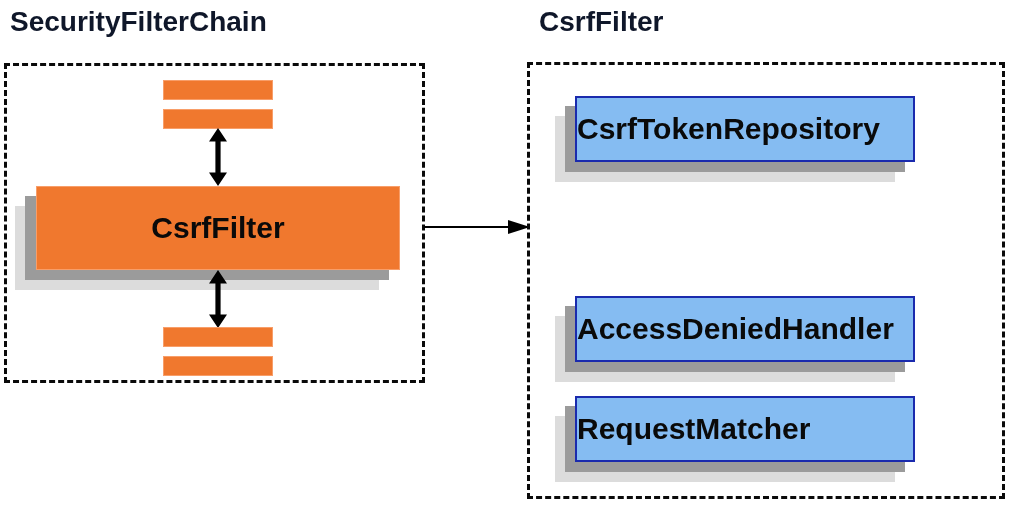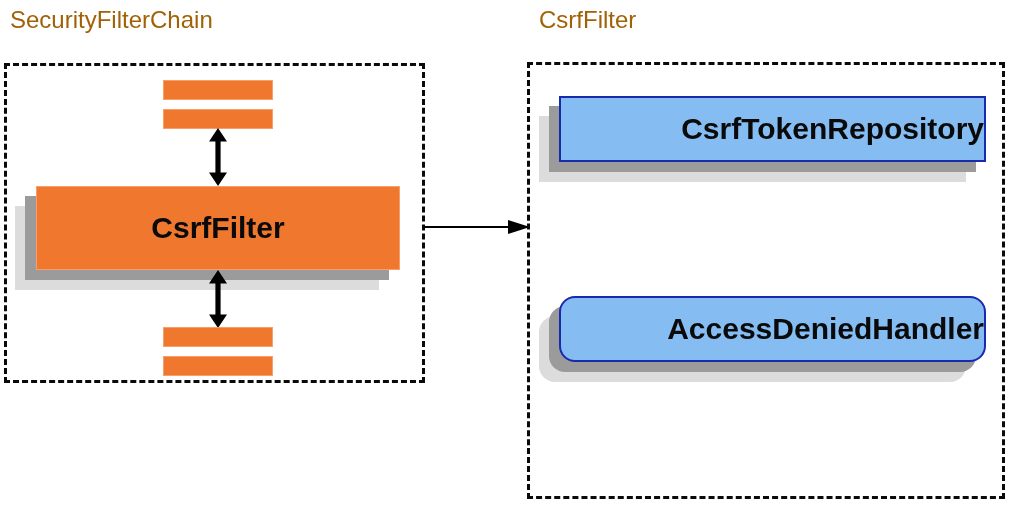--- a/index.html
+++ b/index.html
@@ -10,23 +10,23 @@
   .canvas {
     position: relative;
     width: 1010px;
     height: 505px;
     background: #ffffff;
     font-family: "Liberation Sans", "DejaVu Sans", sans-serif;
     overflow: hidden;
   }
   .diagram-title {
     position: absolute;
-    font-size: 24px;
-    font-weight: normal;
-    color: #a16207;
+    font-size: 28px;
+    font-weight: bold;
+    color: #0f172a;
     white-space: nowrap;
     line-height: 1;
   }
   #left-title  { left: 10px;  top: 8px; }
   #right-title { left: 539px; top: 8px; }
 
   .dashed-group {
     position: absolute;
     border: 3px dashed #0a0a0a;
     background: transparent;
@@ -82,35 +82,35 @@
   .h-arrow {
     position: absolute;
     left: 424px;
     top: 218px;
     width: 106px;
     height: 18px;
   }
 
   .component-box {
     position: absolute;
-    left: 29px;
-    width: 427px;
+    left: 45px;
+    width: 340px;
     height: 66px;
     background: var(--blue-fill, #85BCF2);
     border: 2px solid var(--blue-border, #1A2AAD);
     box-sizing: border-box;
     box-shadow: -10px 10px 0 var(--shadow-dark, #9B9B9B),
                 -20px 20px 0 var(--shadow-light, #DCDCDC);
     display: flex;
     align-items: center;
-    justify-content: flex-end;
+    justify-content: flex-start;
   }
   #component-box-1 { top: 31px; }
   #component-box-2 { top: 131px; }
-  #component-box-3 { top: 231px; border-radius: 16px; }
+  #component-box-3 { top: 231px; }
   #component-box-4 { top: 331px; }
   .component-box .box-label {
     font-size: 30px;
     font-weight: bold;
     color: #0a0a0a;
   }
 </style>
 </head>
 <body>
 
@@ -150,15 +150,18 @@
 
     <div class="component-box" id="component-box-1">
       <span class="box-label">CsrfTokenRepository</span>
     </div>
 
 
     <div class="component-box" id="component-box-3">
       <span class="box-label">AccessDeniedHandler</span>
     </div>
 
+    <div class="component-box" id="component-box-4">
+      <span class="box-label">RequestMatcher</span>
+    </div>
   </div>
 
 </div>
 
 </body></html>

